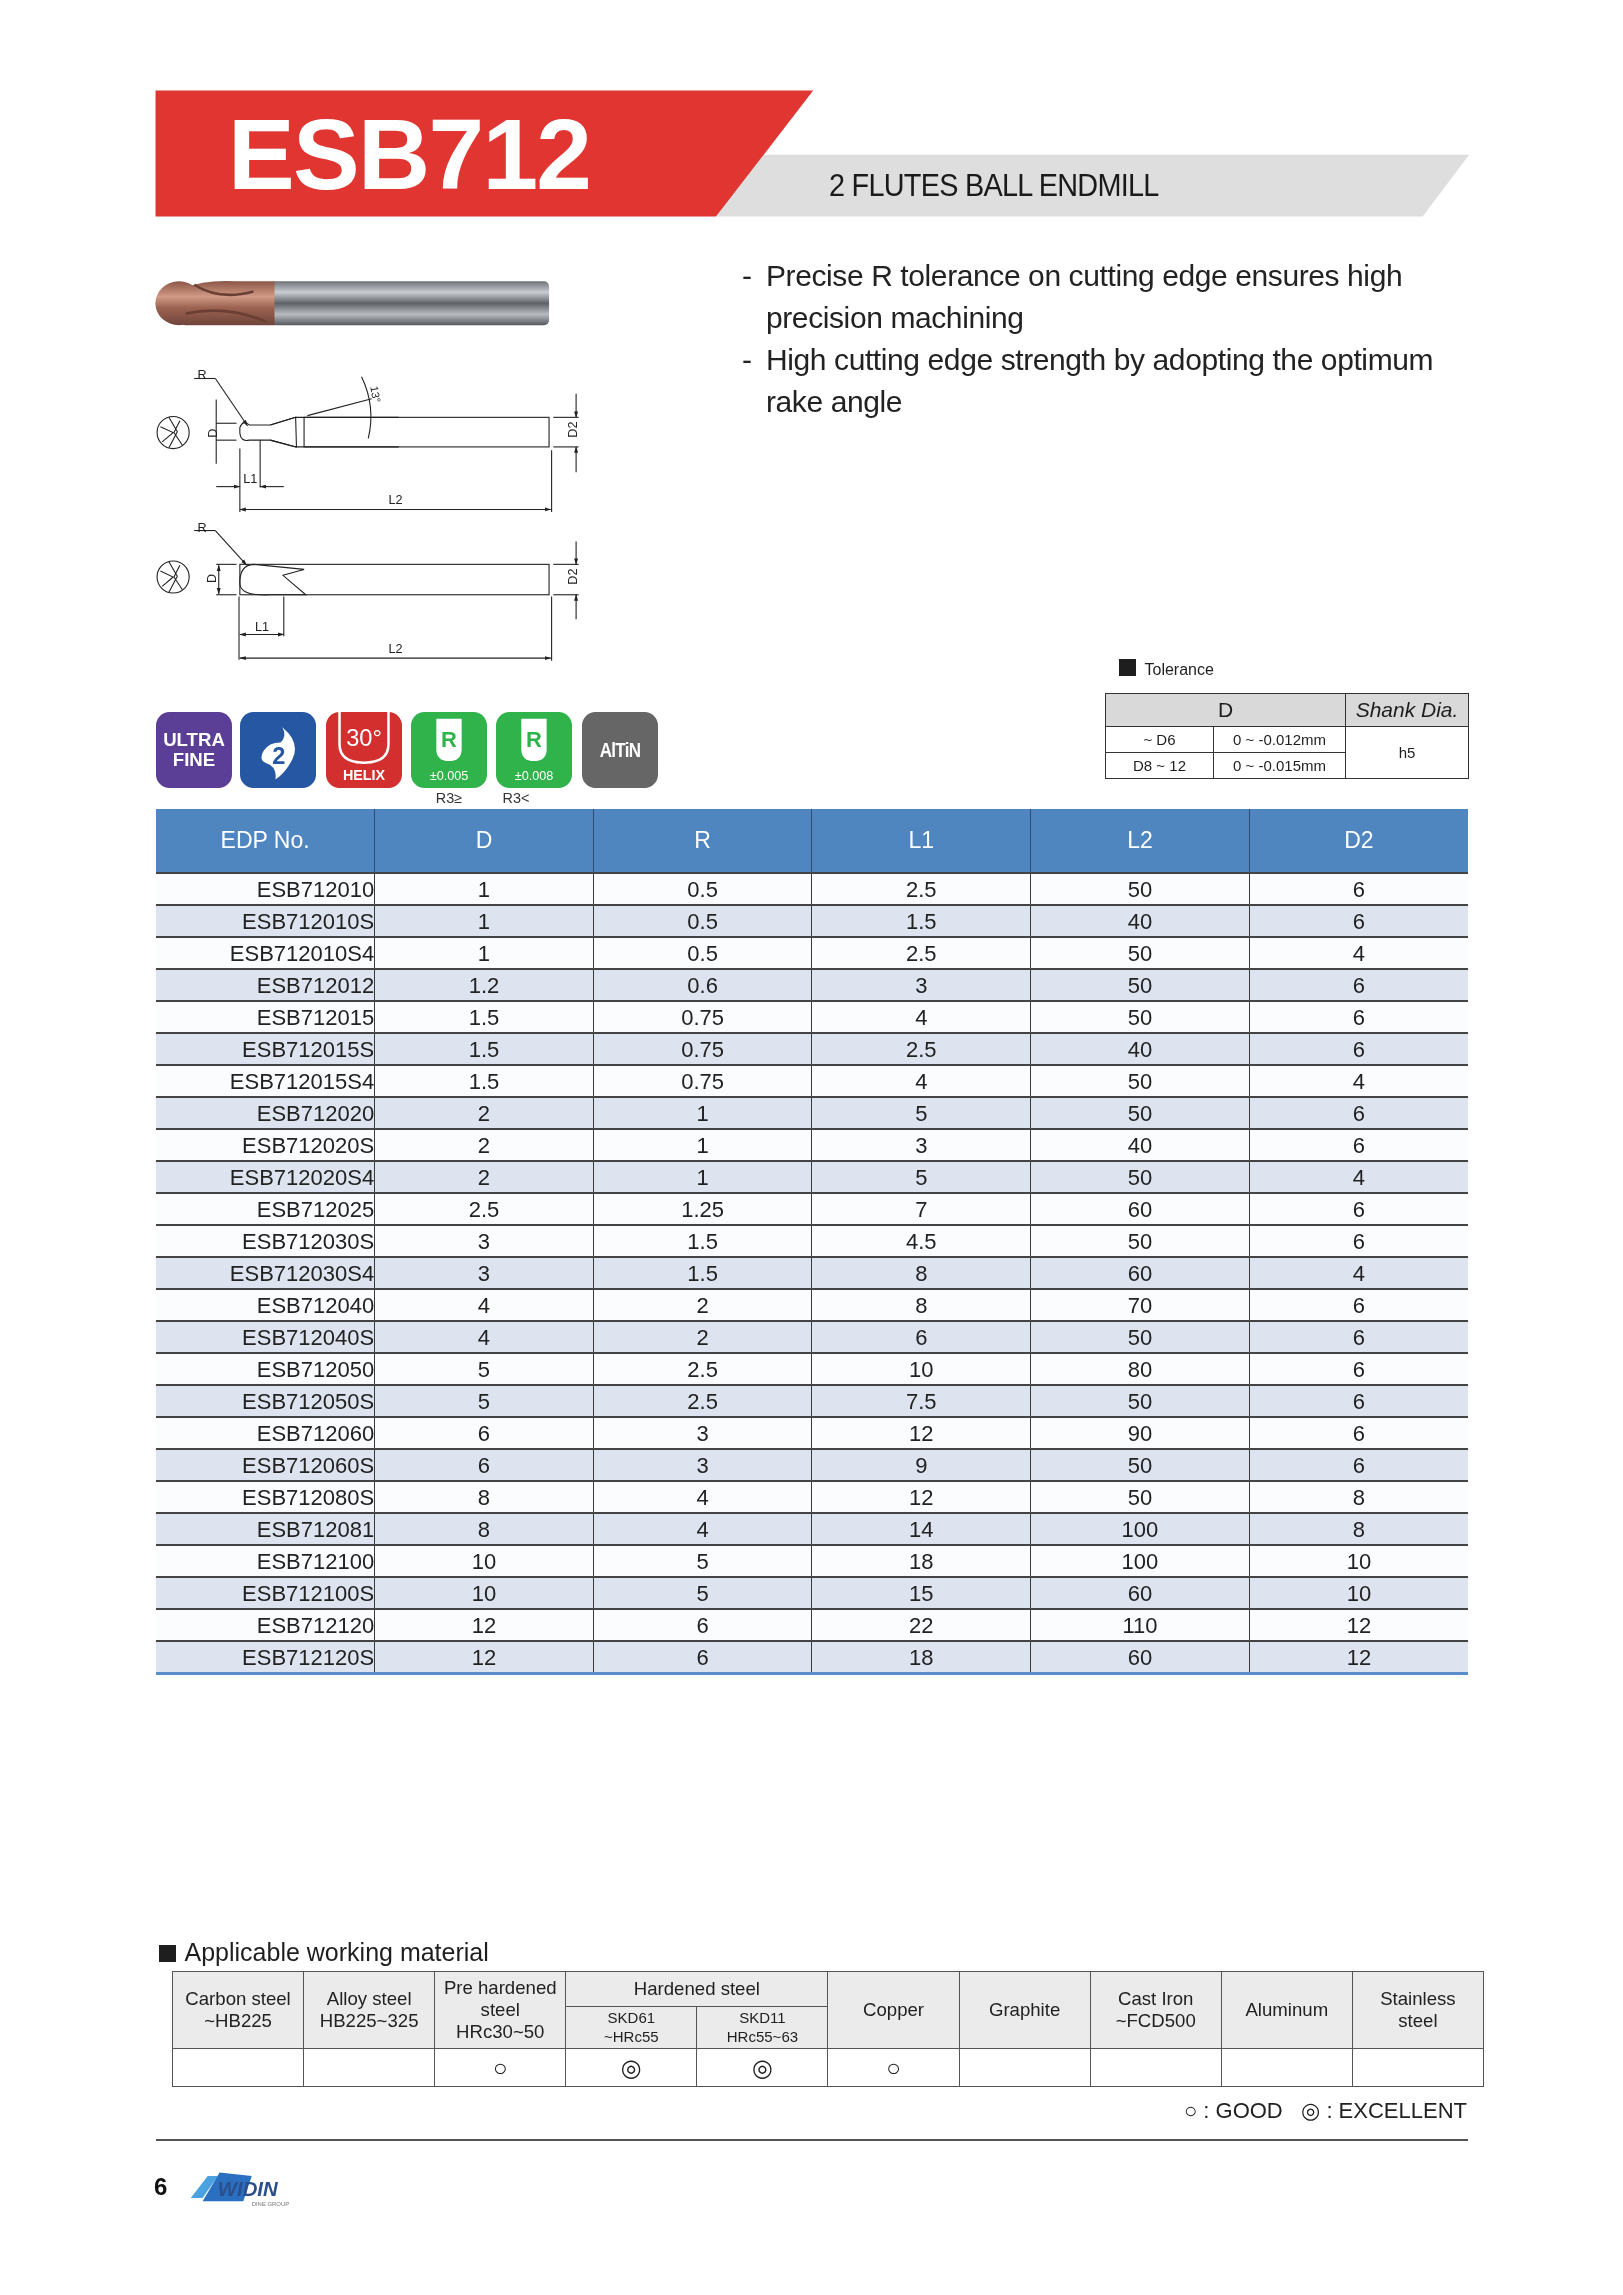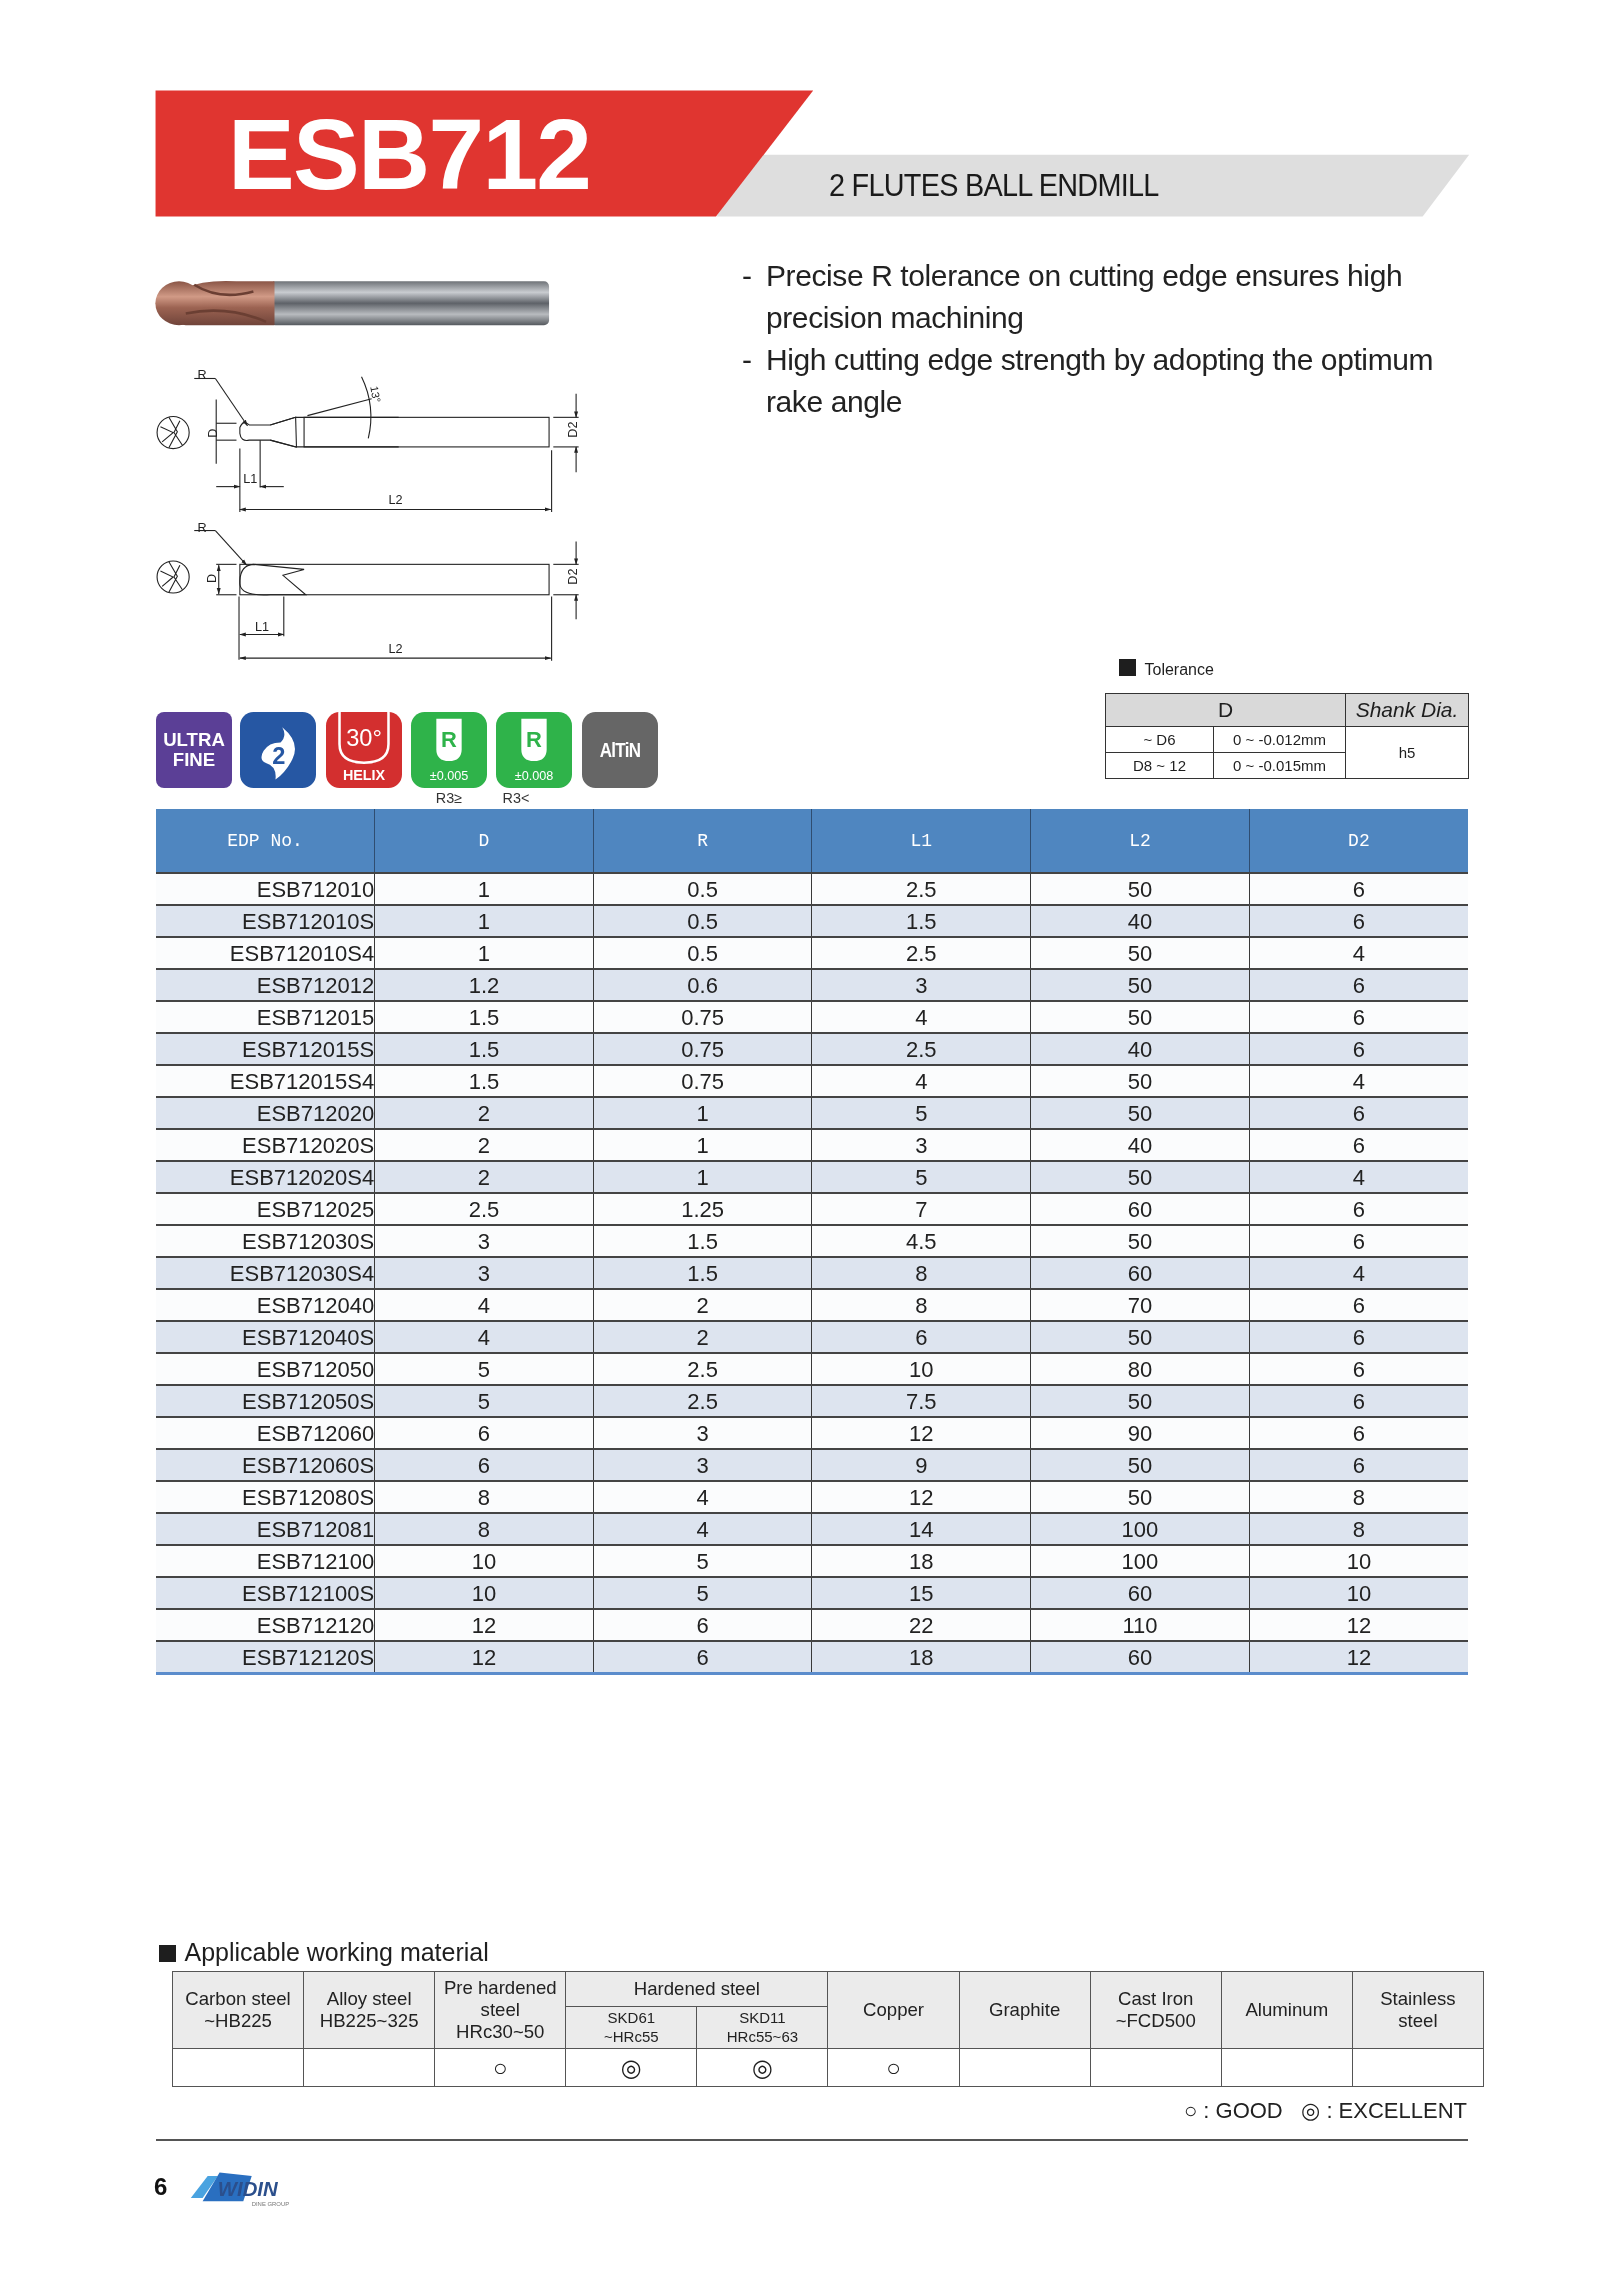--- a/index.html
+++ b/index.html
@@ -30,22 +30,22 @@
   .tol-heading { position:absolute; left:1119px; top:659px; font-size:16px; color:#1e1e1e; }
   .sq { display:inline-block; width:17px; height:17px; background:#1e1e1e; margin-right:8.5px; vertical-align:-0.8px; }
   table { border-collapse:collapse; }
   .tol-table { position:absolute; left:1105px; top:693px; width:364px; font-size:15px; }
   .tol-table td, .tol-table th { border:1.7px solid #333; text-align:center; padding:0; font-weight:normal; }
   .tol-table th { background:#d9d9d9; height:32px; font-size:21px; }
   .tol-table td { height:25px; }
 
   
   .spec-table { position:absolute; left:156px; top:809px; width:1312px; font-size:22px; table-layout:fixed; }
-  .spec-table th { background:#4f86c0; color:#ffffff; font-weight:normal; height:61px; font-size:18px;
-                   border-right:1.7px solid #2f4d70;font-family:Liberation Mono, monospace; }
+  .spec-table th { background:#4f86c0; color:#ffffff; font-weight:normal; height:61px; font-size:23px;
+                   border-right:1.7px solid #2f4d70; }
   .spec-table th:last-child { border-right:none; }
   .spec-table td { height:30px; text-align:center; border-right:1.7px solid #3a3a3a; border-top:2.1px solid #444;
                    padding:0; line-height:29px; color:#222; }
   .spec-table td:last-child { border-right:none; }
   .spec-table td.edp { text-align:right; padding-left:15px; }
   .spec-table tr.odd td { background:#fbfcfd; }
   .spec-table tr.even td { background:#dde4ef; }
   .spec-table tr:last-child td { border-bottom:3.4px solid #5b8ccc; }
 
   
@@ -161,21 +161,21 @@
     <line x1="502" y1="340" x2="502" y2="367" marker-end="url(#arr)"></line>
       <line x1="502" y1="432" x2="502" y2="403" marker-end="url(#arr)"></line>
   </g>
   <text x="54" y="329" font-size="15" fill="#222">R</text>
   <text x="62" y="393" font-size="15" fill="#222" transform="rotate(-90 67 384)">D</text>
   <text x="122" y="446" font-size="15" fill="#222">L1</text>
   <text x="280" y="472" font-size="15" fill="#222">L2</text>
   <text x="488" y="394" font-size="15" fill="#222" transform="rotate(-90 494 385)">D2</text>
 </svg>
 
-<div class="icon-badge" style="left:156px;background:#5b3f96;border-radius:8px;">
+<div class="icon-badge" style="left:156px;background:#5b3f96;">
   <div style="color:#fff;font-weight:bold;font-size:18.6px;text-align:center;line-height:20px;padding-top:18px;">
     <div>ULTRA</div>
     <div>FINE</div>
   </div>
 </div>
 <div class="icon-badge" style="left:240px;background:#2657a3;">
   <svg width="76" height="76" viewBox="0 0 90 90">
     <path d="M50,18 Q72,36 62,56 Q54,72 42,80 Q44,64 30,60 Q22,56 28,46 Q34,36 48,36 Q56,28 50,18 z" fill="#fff"></path>
     <text x="46" y="62" font-size="28" font-weight="bold" fill="#2657a3" text-anchor="middle">2</text>
   </svg>

